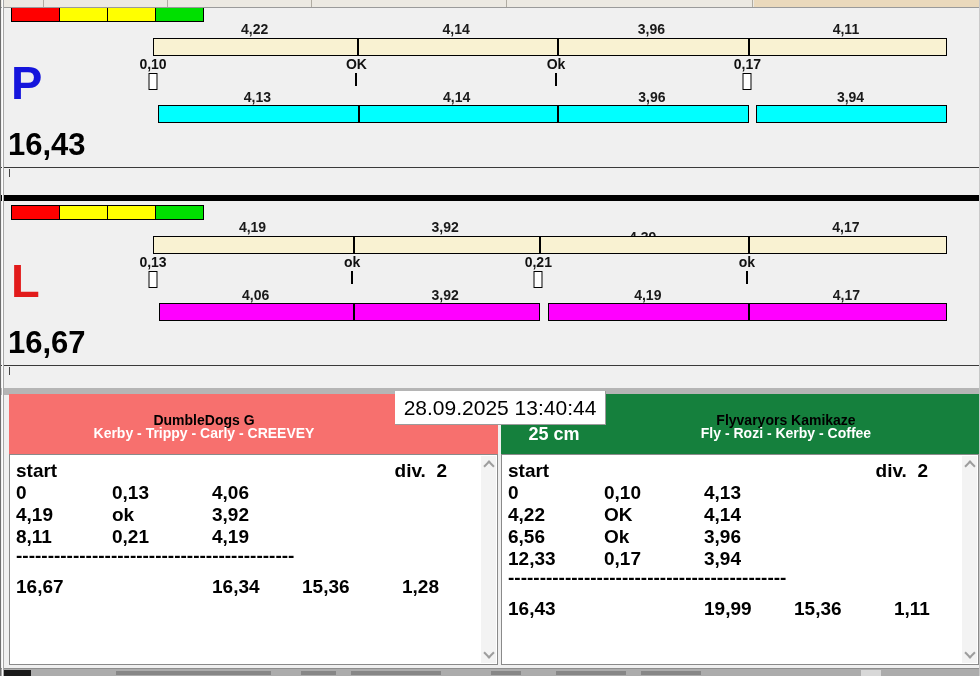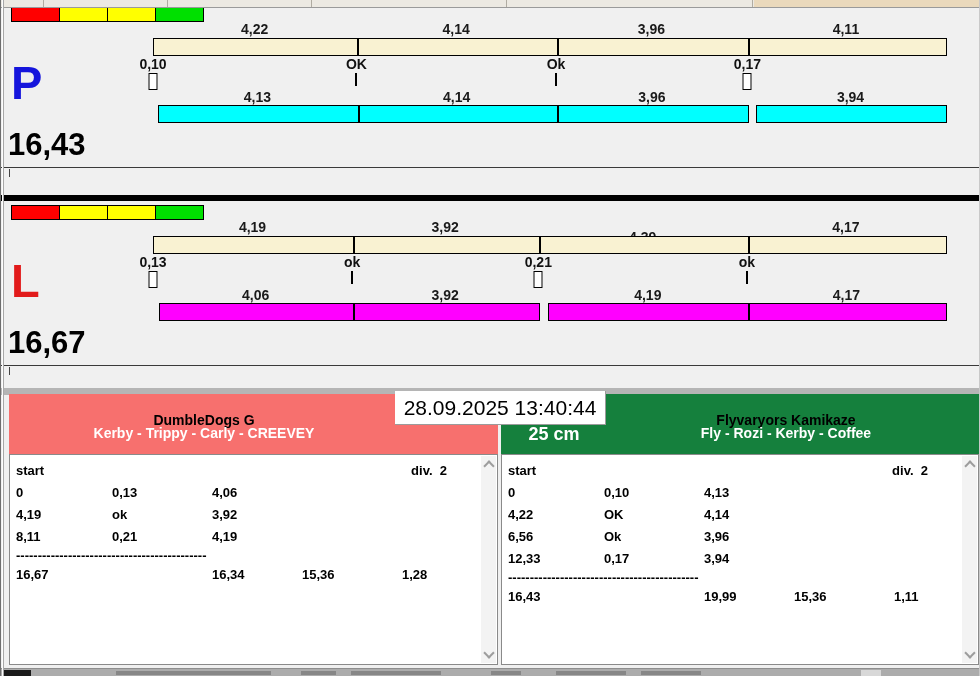--- a/index.html
+++ b/index.html
@@ -40,29 +40,29 @@
   .panel .pname{position:absolute;top:5px;text-align:center;font-size:14px;font-weight:bold;color:#000;line-height:1.1;margin-top:14px;}
   .panel .pdogs{position:absolute;top:31px;text-align:center;font-size:14px;font-weight:bold;color:#fff;line-height:1.2;}
   .panel .pdist{position:absolute;top:30px;text-align:center;font-size:18px;font-weight:bold;color:#fff;}
   .ts-box{position:absolute;left:394px;top:391px;width:210px;height:33px;background:#fff;
       border-right:1px solid #9b9b9b;border-bottom:1px solid #9b9b9b;
       display:flex;align-items:center;justify-content:center;
       font-size:21px;color:#000;z-index:6;}
 
   
   .rtable{position:absolute;top:454px;height:211px;background:#fff;border:1px solid #8a8a8a;box-sizing:border-box;
-      font-size:13px;font-weight:bold;color:#000;}
+      font-size:19px;font-weight:bold;color:#000;}
   .rtable .inner{position:absolute;left:6px;top:5px;right:20px;bottom:4px;overflow:hidden;line-height:22px;white-space:nowrap;}
   .trow span{display:inline-block;}
   .trow .c1{width:96px;}
   .trow .c2{width:100px;}
   .trow .c3{width:90px;}
   .hrow{display:flex;justify-content:space-between;padding-right:30px;}
   .sep-row{line-height:15px;letter-spacing:0px;overflow:hidden;height:16px;}
-  .tot .t1{width:196px;} .tot .t2{width:90px;} .tot .t3{width:100px;}
+  .tot .t1{width:196px;} .tot .t2{width:90px;margin-top:12px;} .tot .t3{width:100px;}
   .sbar{position:absolute;top:1px;right:1px;width:15px;bottom:1px;background:#f3f3f3;}
   .chev{position:absolute;left:4px;width:6px;height:6px;border:solid #9d9d9d;border-width:0;}
   .chev.up{top:6px;border-left-width:2px;border-top-width:2px;transform:rotate(45deg);}
   .chev.dn{bottom:6px;border-right-width:2px;border-bottom-width:2px;transform:rotate(45deg);}
 
   
   .bottom-strip{position:absolute;left:0;top:668px;width:980px;height:8px;background:#acacac;border-top:1px solid #8e8e8e;}
   .bottom-strip .smudge{position:absolute;top:2px;height:4px;background:#6a6a6a;opacity:.55;}
   .bottom-strip .blk{position:absolute;left:2px;top:1px;width:28px;height:7px;background:#1a1a1a;}
   .bottom-strip .lightsq{position:absolute;left:860px;top:1px;width:20px;height:7px;background:#d8d8d8;}

